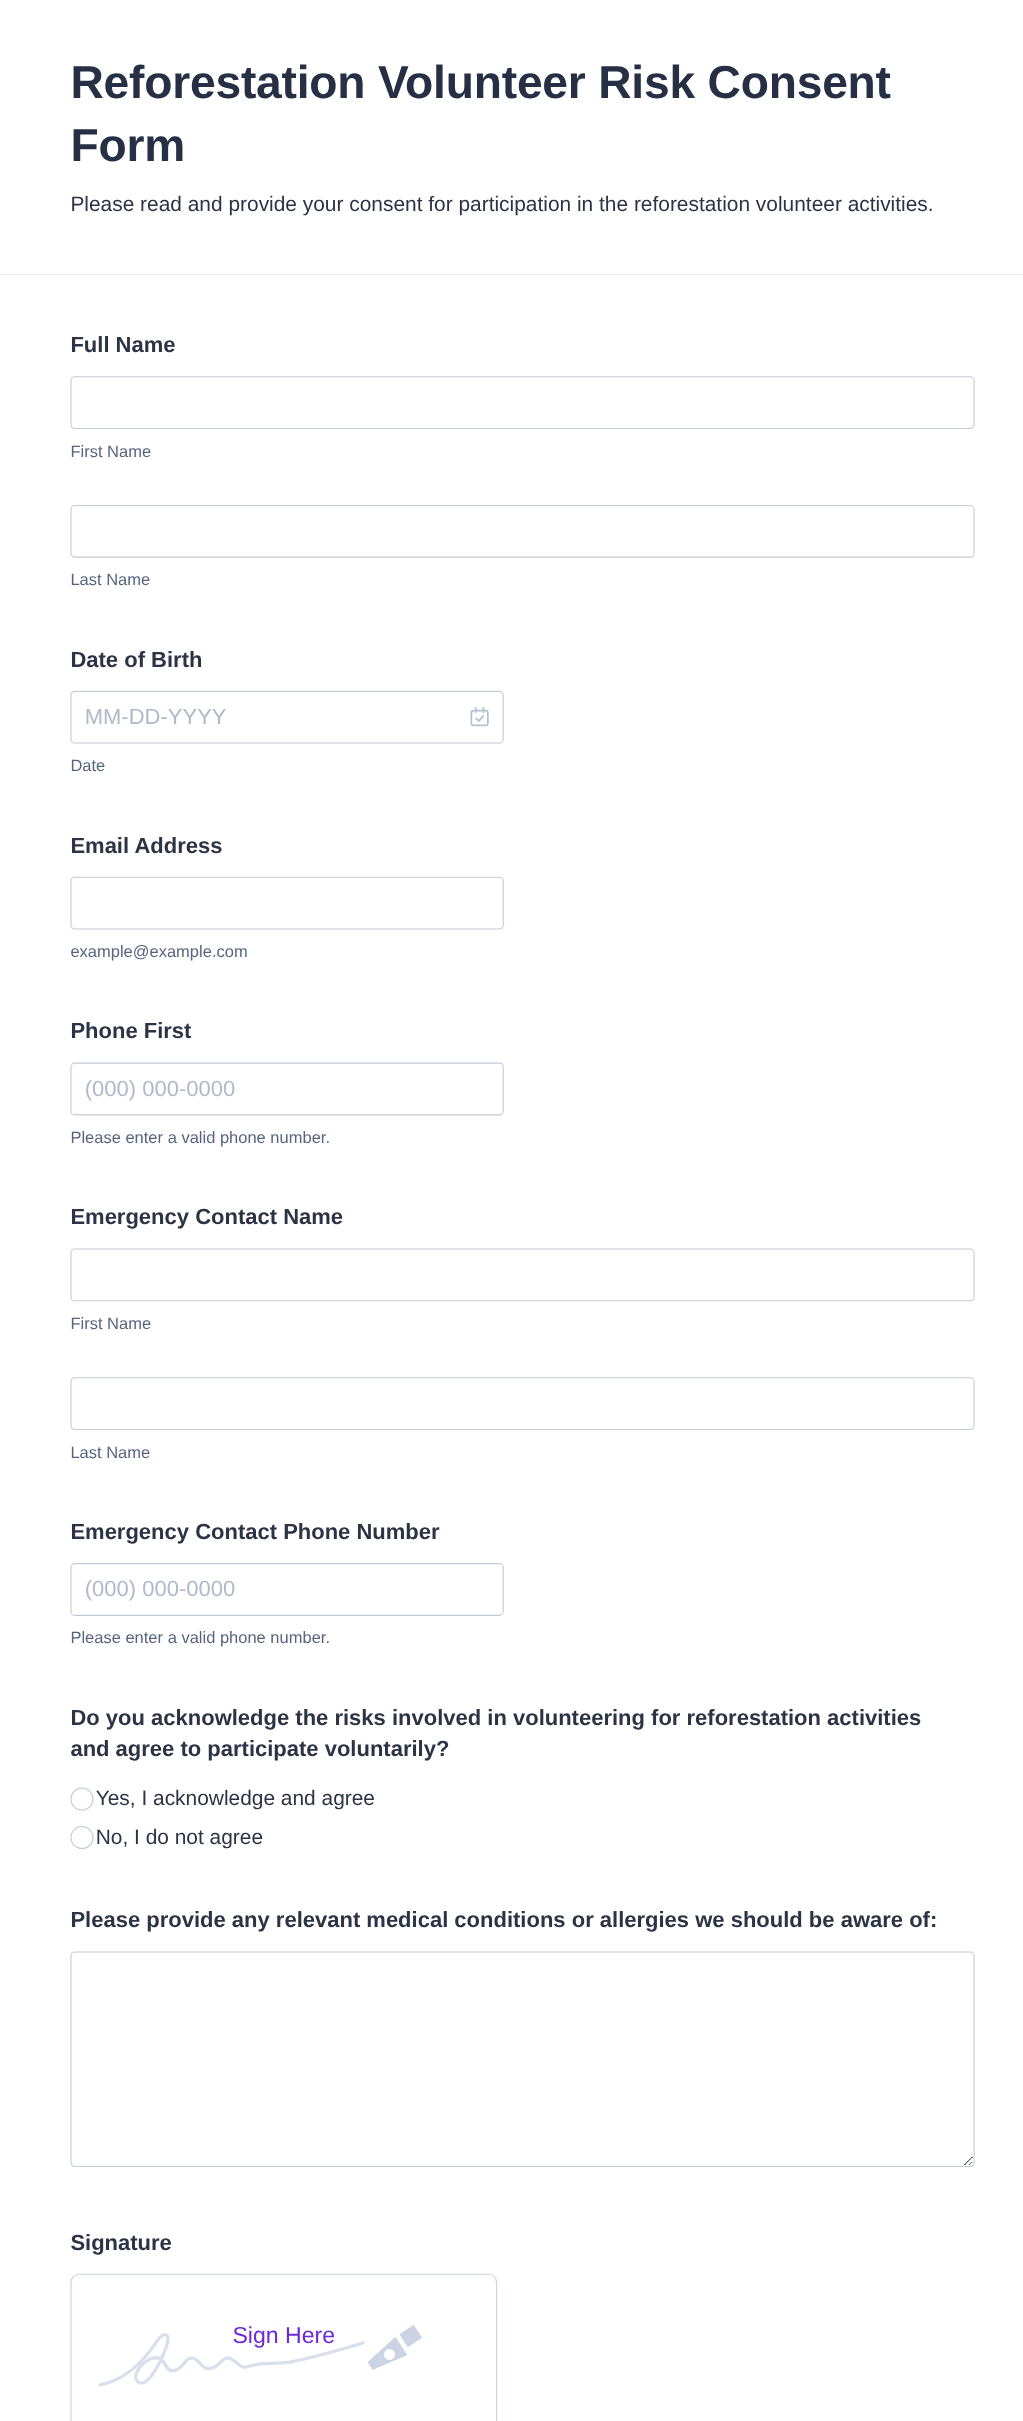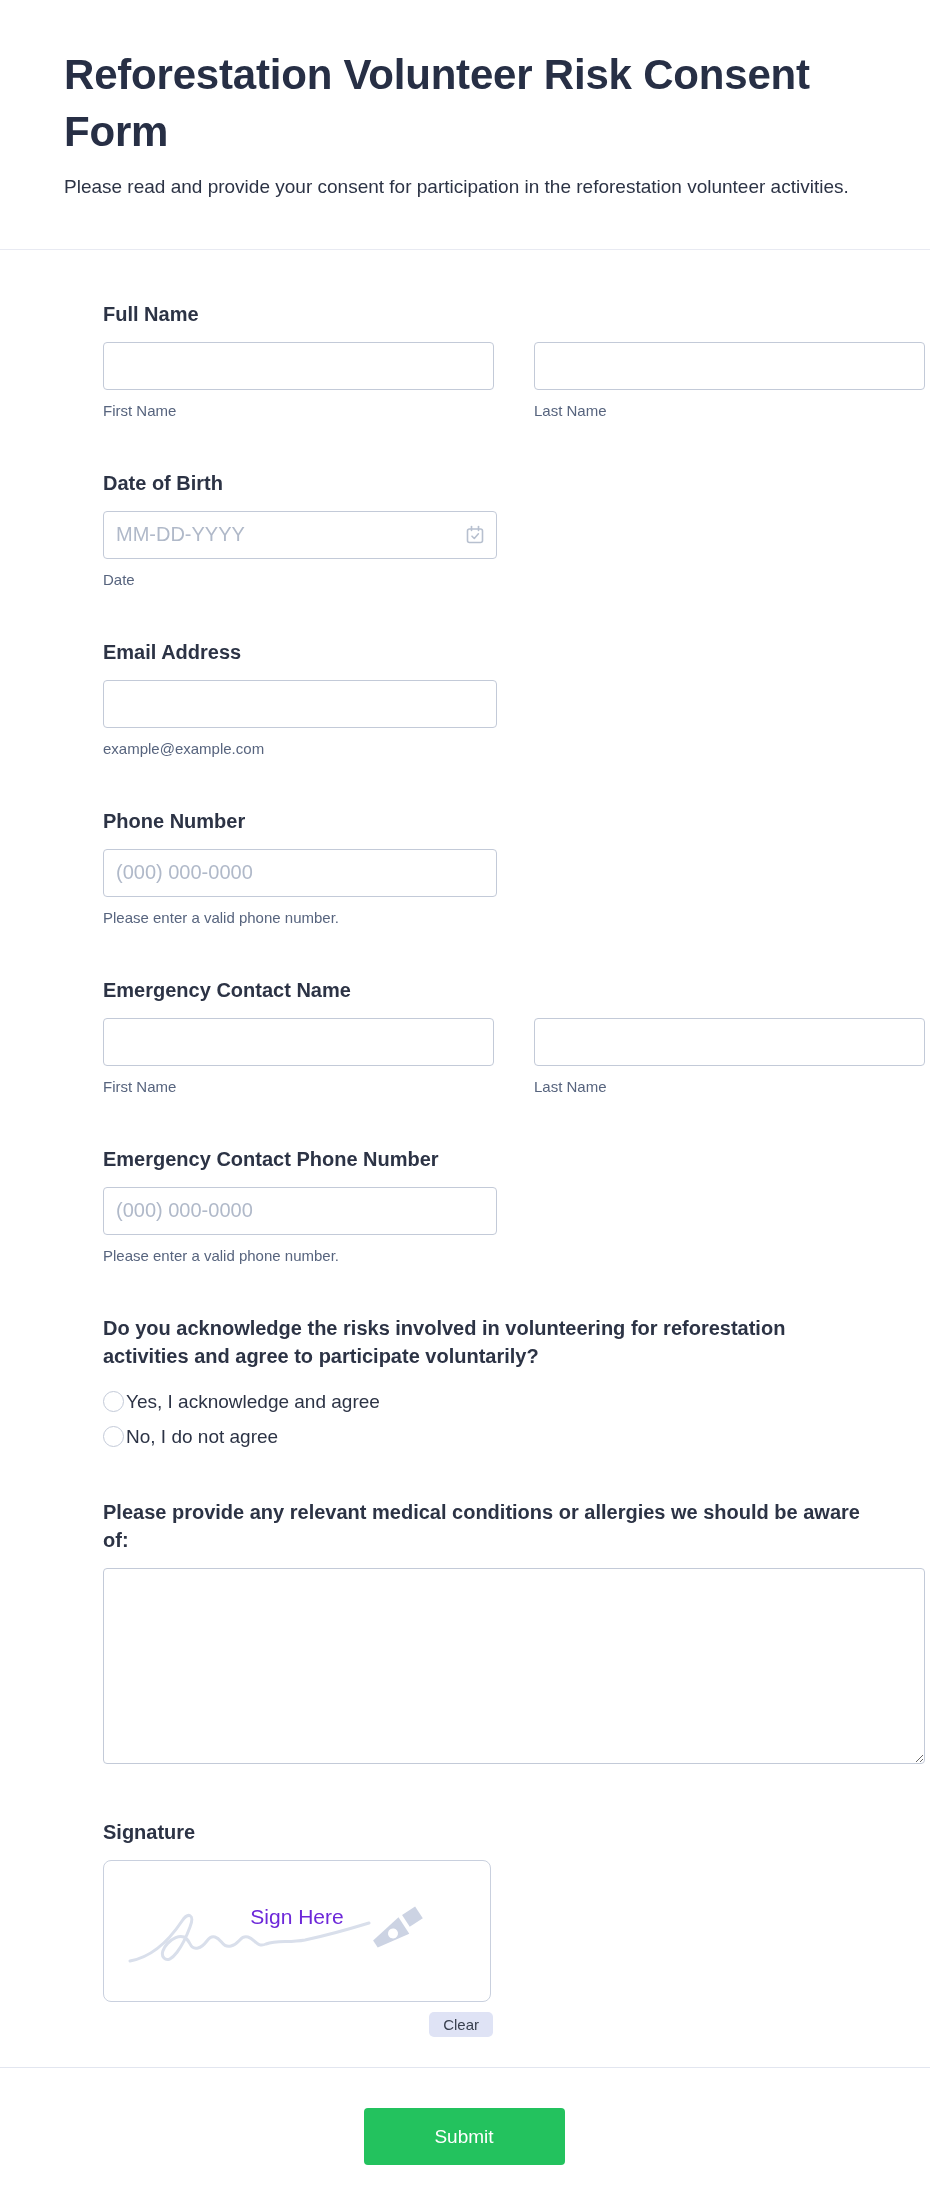--- a/index.html
+++ b/index.html
@@ -38,32 +38,32 @@
     font-weight: 400;
     color: #2c3345;
   }
   .header-divider {
     border: none;
     border-bottom: 1px solid #e8eaf2;
     margin: 48px 0 0 0;
   }
 
   
-  .group { margin-top: 50px; margin-left: 39px; }
+  .group { margin-top: 50px; }
   .group-medical { margin-top: 44px; }
   .q-label {
     display: block;
     font-size: 20px;
     line-height: 28px;
     font-weight: 600;
     color: #2c3345;
     margin: 0 0 14px 0;
     max-width: 822px;
   }
-  .row { display: flex; gap: 40px; width: 822px; }
+  .row { display: flex; gap: 40px; width: 822px; flex-direction: column; }
   .col { flex: 1; min-width: 0; }
 
   .text-input {
     width: 100%;
     height: 48px;
     border: 1px solid #c3cad8;
     border-radius: 4px;
     padding: 0 12px;
     font-size: 18px;
     font-family: "Liberation Sans", sans-serif;
@@ -234,21 +234,21 @@
       <div class="sublabel">Date</div>
     </div>
 
     <div class="group">
       <label class="q-label">Email Address</label>
       <input type="text" class="text-input half" value="" style="">
       <div class="sublabel">example@example.com</div>
     </div>
 
     <div class="group">
-      <label class="q-label">Phone Number</label>
+      <label class="q-label">Phone First</label>
       <input type="text" class="text-input half" placeholder="(000) 000-0000" style="">
       <div class="sublabel">Please enter a valid phone number.</div>
     </div>
 
     <div class="group">
       <label class="q-label">Emergency Contact Name</label>
       <div class="row">
         <div class="col">
           <input type="text" class="text-input" value="" style="">
           <div class="sublabel">First Name</div>

